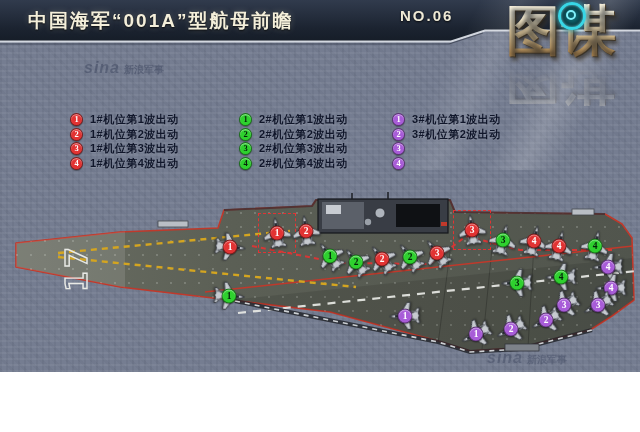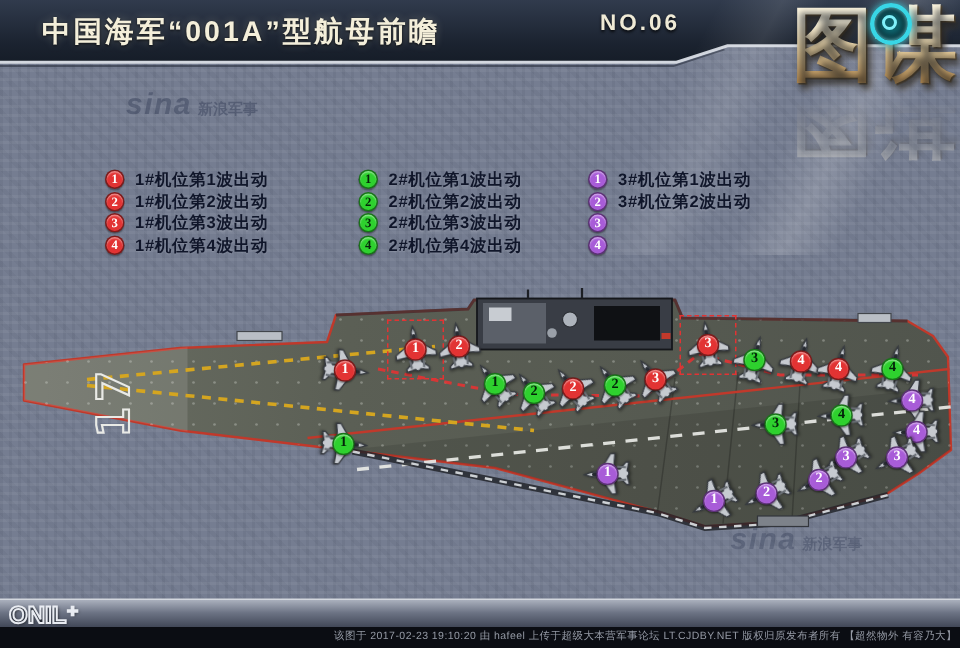--- a/index.html
+++ b/index.html
@@ -1,52 +1,52 @@
 <!DOCTYPE html>
 <html><head>
 <meta charset="utf-8">
 <style>
   html,body{margin:0;padding:0;}
   body{font-family:"Liberation Sans","DejaVu Sans",sans-serif;}
-  .stage{position:relative;width:640px;height:432px;overflow:hidden;
+  .stage{position:relative;width:640px;height:372px;overflow:hidden;
     background-color:#757d91;
     background-image:
       repeating-linear-gradient(0deg, rgba(255,255,255,.05) 0 2px, rgba(0,0,0,0) 2px 6px),
       repeating-linear-gradient(90deg, rgba(22,28,44,.06) 0 2px, rgba(0,0,0,0) 2px 6px),
       repeating-linear-gradient(45deg, rgba(22,28,44,.04) 0 3px, rgba(0,0,0,0) 3px 9px);
   }
   .streak{position:absolute;right:0;top:0;width:430px;height:170px;pointer-events:none;z-index:3;
     background:linear-gradient(118deg, rgba(0,0,0,0) 52%, rgba(255,255,255,.10) 60%, rgba(0,0,0,0) 66%, rgba(0,0,0,0) 70%, rgba(255,255,255,.16) 77%, rgba(0,0,0,0) 84%);}
   
   .header-bar{position:absolute;left:0;top:0;width:640px;height:41px;z-index:1;
     background:linear-gradient(#313b4d,#1b2330 70%,#161d28);
     clip-path:polygon(0 0,100% 0,100% 73%,76% 73%,70.6% 100%,0 100%);}
   .bevel-svg{position:absolute;left:0;top:0;z-index:2;pointer-events:none;}
   .page-title{position:absolute;left:28px;top:8px;z-index:4;font-size:19px;font-weight:bold;
     color:#f4efda;letter-spacing:2px;text-shadow:0 1px 2px rgba(0,0,0,.8),0 0 6px rgba(255,250,220,.25);}
   .issue-no{position:absolute;left:400px;top:7px;z-index:4;font-size:15px;font-weight:bold;
     color:#efead6;letter-spacing:2px;text-shadow:0 1px 2px rgba(0,0,0,.8);}
   
-  .brand{position:absolute;right:0;top:2px;z-index:5;text-align:center;}
+  .brand{position:absolute;right:22px;top:2px;z-index:5;text-align:center;}
   .brand-text{font-size:54px;font-weight:bold;line-height:1.05;letter-spacing:2px;
     background:linear-gradient(#fdf6e0 20%,#e8cf9e 55%,#b68d54 90%);
     -webkit-background-clip:text;background-clip:text;color:transparent;
     text-shadow:2px 3px 4px rgba(10,14,22,.55);
     filter:drop-shadow(1px 1px 0 rgba(90,70,40,.9));}
   .brand-reflection{transform:scaleY(-1);opacity:.28;margin-top:-8px;
     -webkit-mask-image:linear-gradient(0deg,rgba(0,0,0,0) 30%,#000 95%);
     mask-image:linear-gradient(0deg,rgba(0,0,0,0) 30%,#000 95%);}
   .reticle{position:absolute;left:50%;top:0;margin-left:-4px;width:22px;height:22px;border-radius:50%;
     border:3px solid #38d6e6;background:radial-gradient(circle at 50% 50%, #0d5f68 30%, #0a2e36 70%);
     box-shadow:0 0 6px rgba(60,220,235,.9), inset 0 0 3px rgba(120,240,250,.9);}
   .reticle::after{content:"";position:absolute;left:5px;top:5px;width:6px;height:6px;border-radius:50%;
     border:2px solid #7ff0fa;}
   
   .wm{position:absolute;z-index:2;white-space:nowrap;opacity:.4;color:#2c3550;}
-  .wm .sina-script{font-style:italic;font-weight:bold;font-size:20px;letter-spacing:1px;}
+  .wm .sina-script{font-style:italic;font-weight:bold;font-size:16px;letter-spacing:1px;}
   .wm .sina-cn{font-size:10px;font-weight:bold;margin-left:4px;margin-top:48px;}
   .wm-top{left:84px;top:59px;}
   .wm-deck{left:487px;top:349px;opacity:.33;}
   
   .mode-box{position:absolute;left:231px;top:70px;z-index:4;background:#f3f3ee;border:2px solid #3a4150;
     padding:1px 7px 2px 7px;font-size:11.5px;font-weight:bold;color:#161c2c;letter-spacing:.5px;
     box-shadow:1.5px 2px 2px rgba(10,14,22,.4);}
   .legend{position:absolute;left:0;top:112px;width:640px;z-index:4;}
   .leg-col{position:absolute;top:0;}
   .leg-col.c0{left:70px;} .leg-col.c1{left:239px;} .leg-col.c2{left:392px;}

